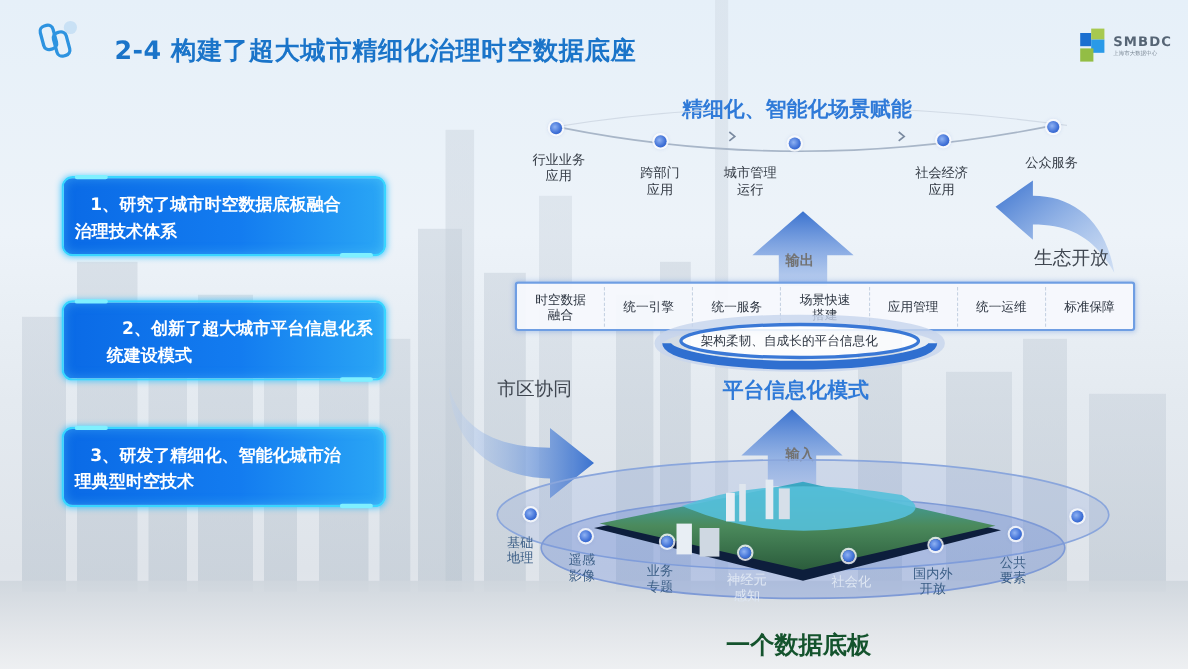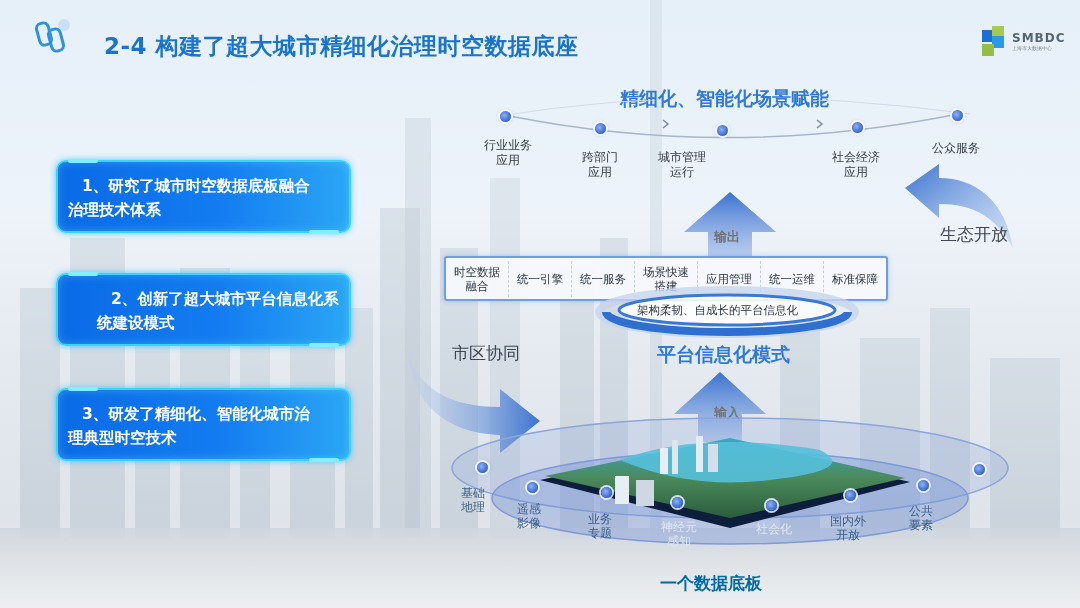--- a/index.html
+++ b/index.html
@@ -46,38 +46,38 @@
   
   .scenario-title { position: absolute; left: 620px; top: 86px; font-size: 19px; font-weight: bold; color: #2f7ad8; }
   .scenario-item { position: absolute; text-align: center; font-size: 12px; color: #333a44; line-height: 15px; }
   .dot { position: absolute; width: 11px; height: 11px; border-radius: 50%;
     background: radial-gradient(circle at 40% 40%, #8fb2f3 0%, #3e6fd6 60%, #2d5bc0 100%);
     box-shadow: 0 0 0 2px rgba(255,255,255,.8), 0 0 4px rgba(60,100,200,.5); }
   .arc-svg { position: absolute; left: 470px; top: 100px; }
 
   
   .platform-bar {
-    position: absolute; left: 444px; top: 256px; width: 444px; height: 45px;
+    position: absolute; left: 468px; top: 256px; width: 564px; height: 45px;
     background: rgba(246,249,253,.93);
     border: 2px solid #6f9ee3; border-radius: 3px;
     display: flex; align-items: center;
     box-shadow: 0 0 5px rgba(90,140,220,.4);
   }
   .platform-cell { flex: 1; text-align: center; font-size: 11.5px; color: #2c3440; line-height: 14px;
     border-right: 1px dashed #c7d3e3; height: 36px; display: flex; align-items: center; justify-content: center; }
   .platform-cell:last-child { border-right: none; }
   .ring-label { position: absolute; left: 637px; top: 303px; font-size: 11.5px; color: #2c3440; }
   .mode-title { position: absolute; left: 657px; top: 342px; font-size: 19px; font-weight: bold; color: #2f7ad8; }
 
   .arrow-label { position: absolute; font-size: 13px; font-weight: bold; color: #737373; }
   .side-label { position: absolute; font-size: 17px; color: #3f4650; }
 
   
   .base-label { position: absolute; text-align: center; font-size: 12px; color: #3b5e86; line-height: 14px; }
-  .base-title { position: absolute; left: 660px; top: 572px; font-size: 17px; font-weight: bold; color: #0369a1; }
+  .base-title { position: absolute; left: 660px; top: 572px; font-size: 22px; font-weight: bold; color: #14532d; }
 </style>
 </head>
 <body>
 
 <div class="slide">
 
   <div class="skyline">
     <div class="bldg" style="left:20px;width:40px;height:250px;"></div>
     <div class="bldg" style="left:70px;width:55px;height:300px;"></div>
     <div class="bldg" style="left:135px;width:35px;height:220px;"></div>

